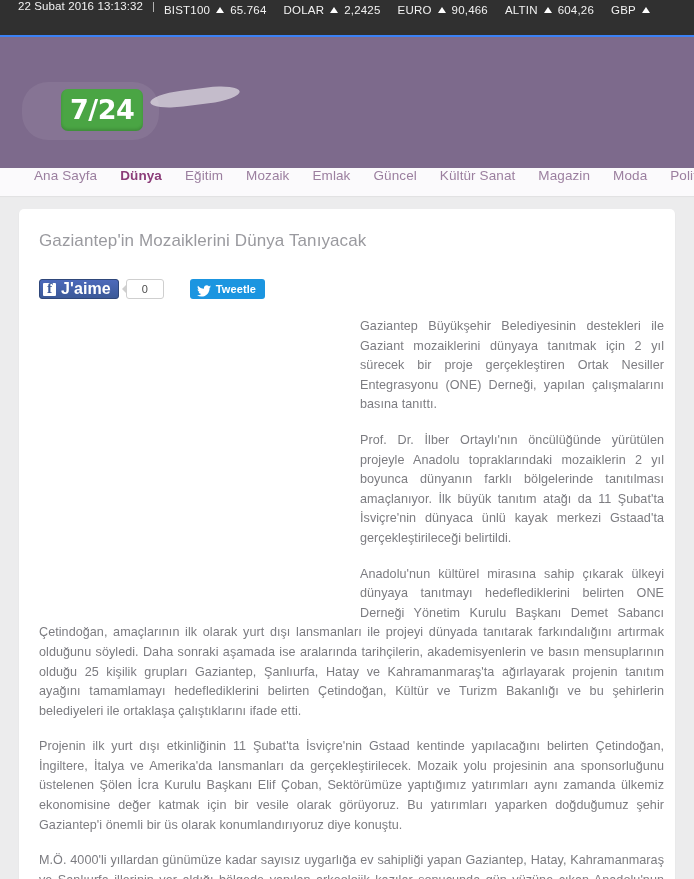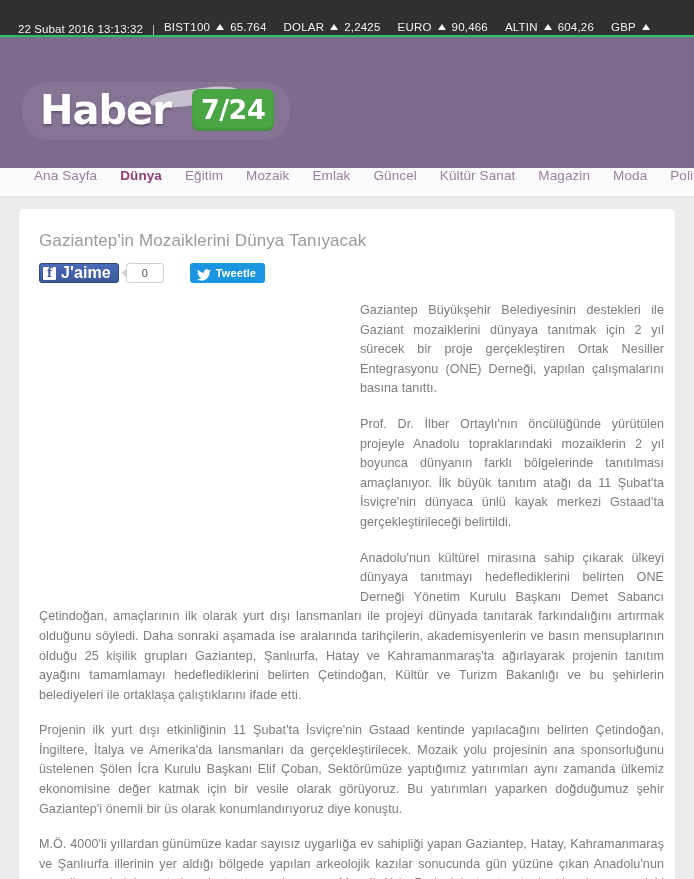--- a/index.html
+++ b/index.html
@@ -11,23 +11,23 @@
     height: 879px;
     background: #ececed;
     font-family: "Liberation Sans", sans-serif;
     overflow: hidden;
   }
 
   
   .ticker {
     height: 37px;
     background: #303030;
-    border-bottom: 2px solid #22c55e;
+    border-bottom: 2px solid #3b82f6;
     display: flex;
-    align-items: flex-end;
+    align-items: flex-start;
     padding-left: 18px;
     box-sizing: border-box;
     white-space: nowrap;
     overflow: hidden;
   }
   .ticker-date {
     color: #f2f2f2;
     font-size: 11.5px;
     letter-spacing: .1px;
   }
@@ -140,21 +140,21 @@
     border-radius: 5px;
     padding: 18px 11px 40px 20px;
     box-sizing: border-box;
     min-height: 655px;
     box-shadow: 0 1px 2px rgba(0,0,0,.05);
   }
   .article-title {
     color: #9a9a9f;
     font-size: 17px;
     font-weight: normal;
-    margin: 4px 0 12px 0;
+    margin: 4px 0 28px 0;
     letter-spacing: .1px;
   }
   .meta {
     font-size: 11.5px;
     margin-bottom: 14px;
     color: #8d8d92;
   }
   .meta-label {
     color: #e4322b;
     font-weight: bold;
@@ -298,21 +298,20 @@
         <span class="ticker-val">604,26</span>
       </span><span class="ticker-item">
         <span class="ticker-name">GBP</span>
         <span class="arrow-up"></span>
       </span></span>
 </div>
 
 <div class="masthead">
   <div class="logo-swoosh"></div>
   <div class="logo">
-    <span class="logo-haber">Haber</span>
     <span class="logo-724">7/24</span>
   </div>
 </div>
 
 <div class="nav" id="nav-bar">
     <span class="nav-item">Ana Sayfa</span>
     <span class="nav-item active">Dünya</span>
     <span class="nav-item">Eğitim</span>
     <span class="nav-item">Mozaik</span>
     <span class="nav-item">Emlak</span>

